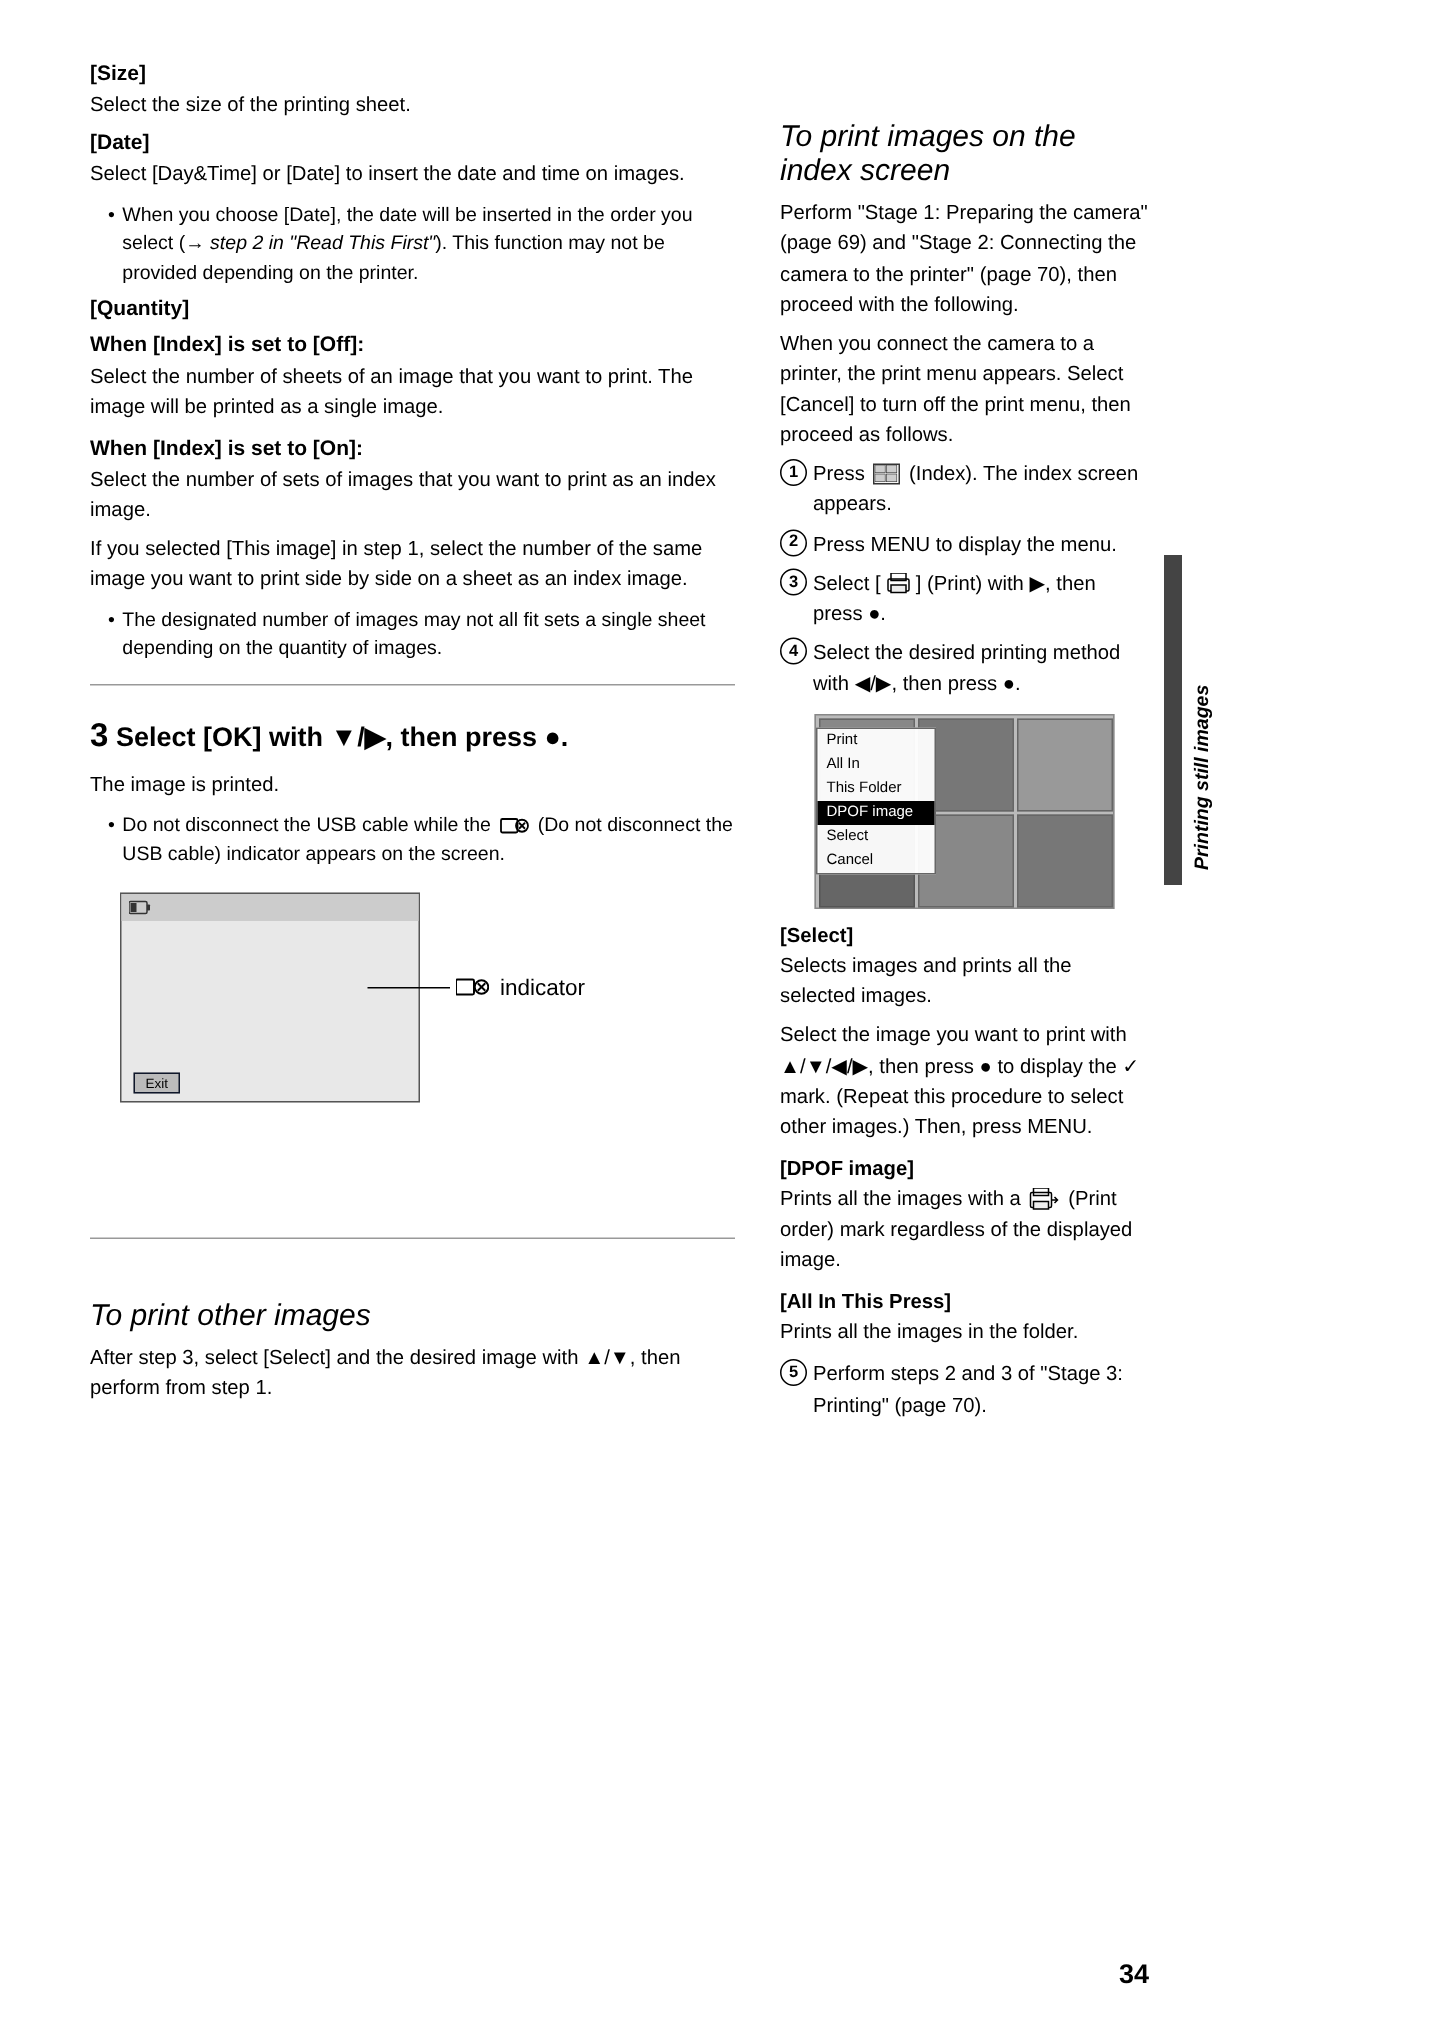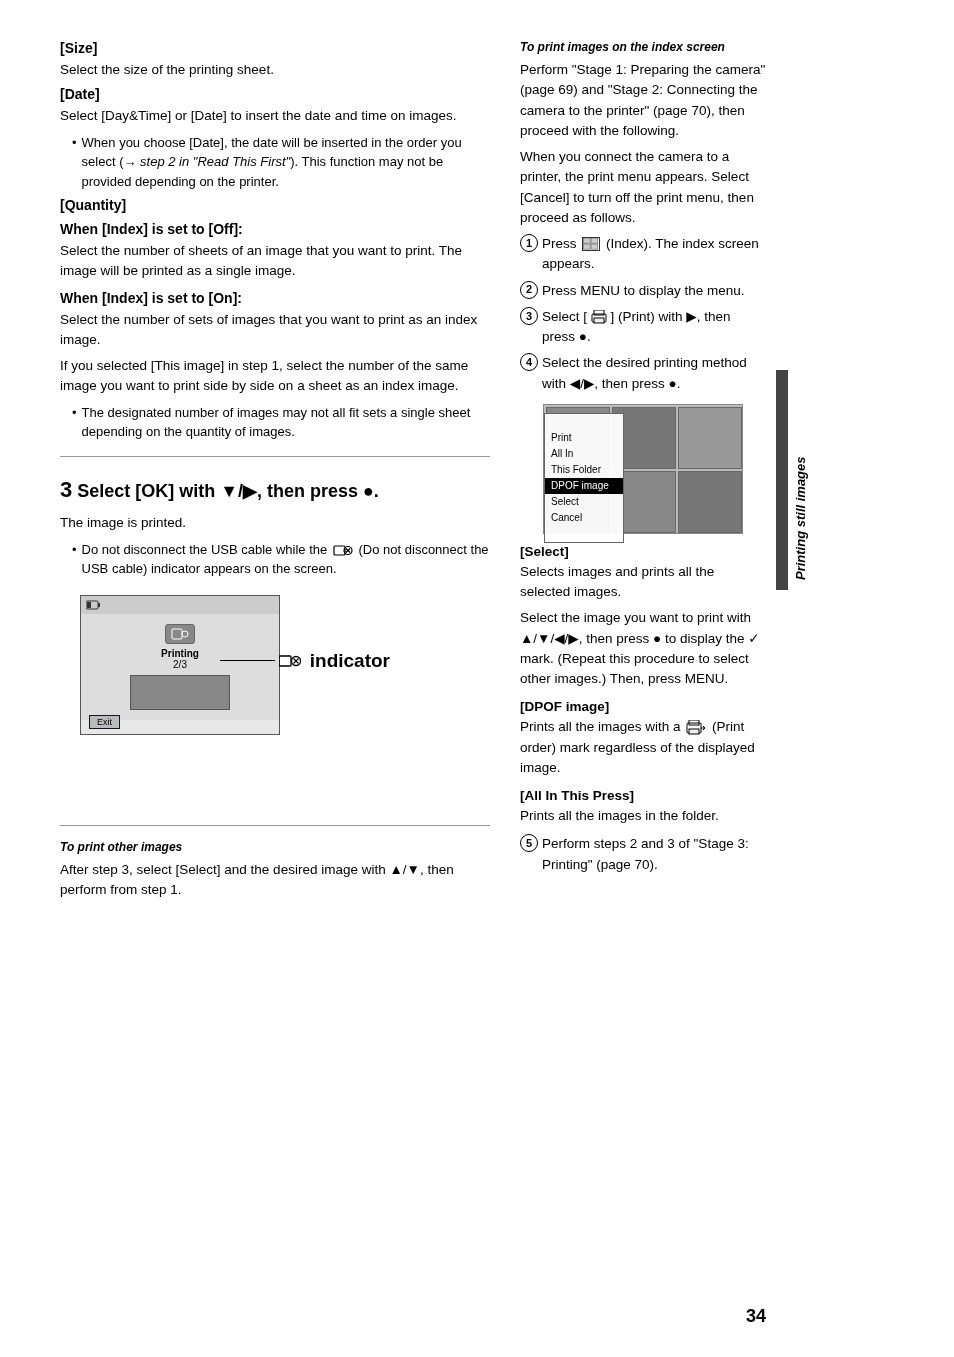--- a/index.html
+++ b/index.html
@@ -146,24 +146,25 @@
     }
     .vertical-bar {
       position: absolute;
       right: 28px;
       top: 370px;
       width: 12px;
       height: 220px;
       background: #444;
     }
     .to-print-heading {
-      font-weight: bold;
+      font-weight: normal;
       font-style: italic;
-      font-size: 12px;
+      font-size: 20px;
       margin-bottom: 6px;
+      margin-top: 40px;
     }
     .sub-bracket-heading {
       font-weight: bold;
       font-size: 13.5px;
       margin-top: 10px;
       margin-bottom: 3px;
     }
     .italic-text { font-style: italic; }
   </style>
 </head>
@@ -223,39 +224,25 @@
         <div class="printing-screen">
 
           <div style="background:#ccc; height:18px; display:flex; align-items:center; padding:2px 5px;">
             <svg width="15" height="12" viewBox="0 0 15 12">
               <rect x="0" y="2" width="12" height="8" rx="1" fill="none" stroke="#333" stroke-width="1"></rect>
               <rect x="12" y="4" width="2" height="4" rx="0.5" fill="#333"></rect>
               <rect x="1" y="3" width="4" height="6" fill="#333"></rect>
             </svg>
           </div>
 
-          <div style="display:flex; flex-direction:column; align-items:center; padding: 10px 5px; background: #ddd; flex:1;">
-
-            <div style="background:#888; border:1px solid #666; border-radius:3px; width:30px; height:20px; display:flex; align-items:center; justify-content:center; margin-bottom:4px;">
-              <svg width="18" height="14" viewBox="0 0 18 14">
-                <rect x="1" y="2" width="10" height="10" rx="1" fill="none" stroke="#fff" stroke-width="1"></rect>
-                <circle cx="14" cy="7" r="3" fill="none" stroke="#fff" stroke-width="1"></circle>
-                <line x1="11" y1="7" x2="11" y2="7" stroke="#fff" stroke-width="1"></line>
-              </svg>
-            </div>
-            <div class="ps-printing-label">Printing</div>
-            <div class="ps-fraction">2/3</div>
-
-            <div style="width:100px; height:35px; background:#888; margin-top:5px; border:1px solid #555;"></div>
-          </div>
 
           <div style="position:absolute; bottom:5px; left:8px; background:#bbb; border:1px solid #0f172a; font-size:9px; padding:1px 7px;">Exit</div>
         </div>
         
-        <div style="position:absolute; right:-110px; top:55px; display:flex; align-items:center; font-size:19px; white-space:nowrap;font-weight:bold;">
+        <div style="position:absolute; right:-110px; top:55px; display:flex; align-items:center; font-size:15px; white-space:nowrap;">
           <div style="width:55px; border-top:1px solid #000; margin-right:4px;"></div>
           <span>
             <svg width="22" height="16" viewBox="0 0 22 16" style="vertical-align:middle;">
               <rect x="0" y="2" width="12" height="10" rx="1" fill="none" stroke="#000" stroke-width="1.3"></rect>
               <circle cx="17" cy="7" r="4.5" fill="none" stroke="#000" stroke-width="1.3"></circle>
               <line x1="14.5" y1="4.5" x2="19.5" y2="9.5" stroke="#000" stroke-width="1.3"></line>
               <line x1="19.5" y1="4.5" x2="14.5" y2="9.5" stroke="#000" stroke-width="1.3"></line>
             </svg>
             <span style="margin-left:3px;">indicator</span>
           </span>
@@ -321,21 +308,21 @@
 
           <div style="position:absolute; top:0; left:0; width:200px; height:130px; display:grid; grid-template-columns:1fr 1fr 1fr; grid-template-rows:1fr 1fr; gap:2px; padding:2px;">
             <div style="background:#888; border:1px solid #666;"></div>
             <div style="background:#777; border:1px solid #666;"></div>
             <div style="background:#999; border:1px solid #666;"></div>
             <div style="background:#666; border:1px solid #555;"></div>
             <div style="background:#888; border:1px solid #666;"></div>
             <div style="background:#777; border:1px solid #666;"></div>
           </div>
 
-          <div style="position:absolute; top:8px; left:0; background:rgba(255,255,255,0.95); border:1px solid #666; padding:16px 0; width:80px;">
+          <div style="position:absolute; top:8px; left:0; background:rgba(255,255,255,0.95); border:1px solid #666; padding:0 0; width:80px;">
             <div class="menu-item-row">Print</div>
             <div class="menu-item-row">All In</div>
             <div class="menu-item-row">This Folder</div>
             <div class="menu-item-row selected">DPOF image</div>
             <div class="menu-item-row">Select</div>
             <div class="menu-item-row">Cancel</div>
           </div>
         </div>
       </div>
 

